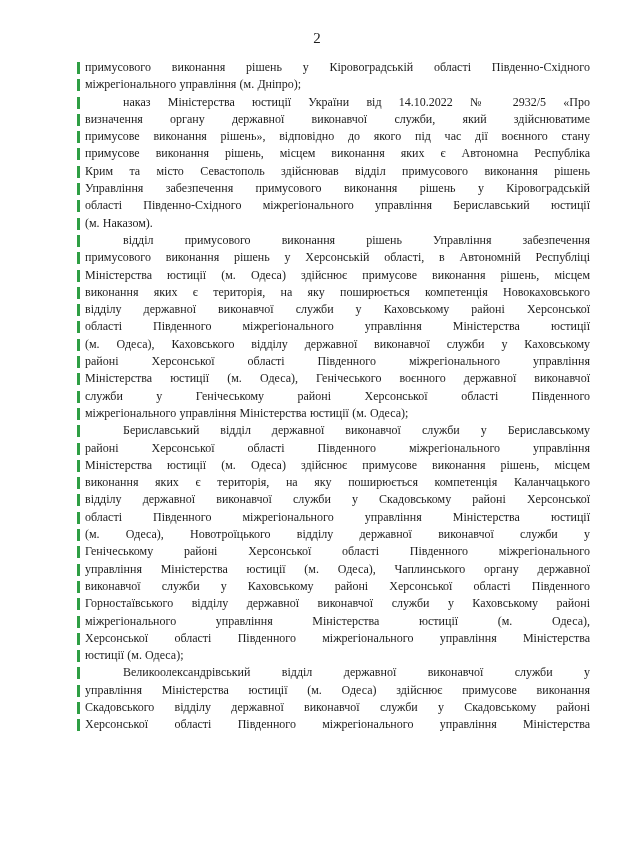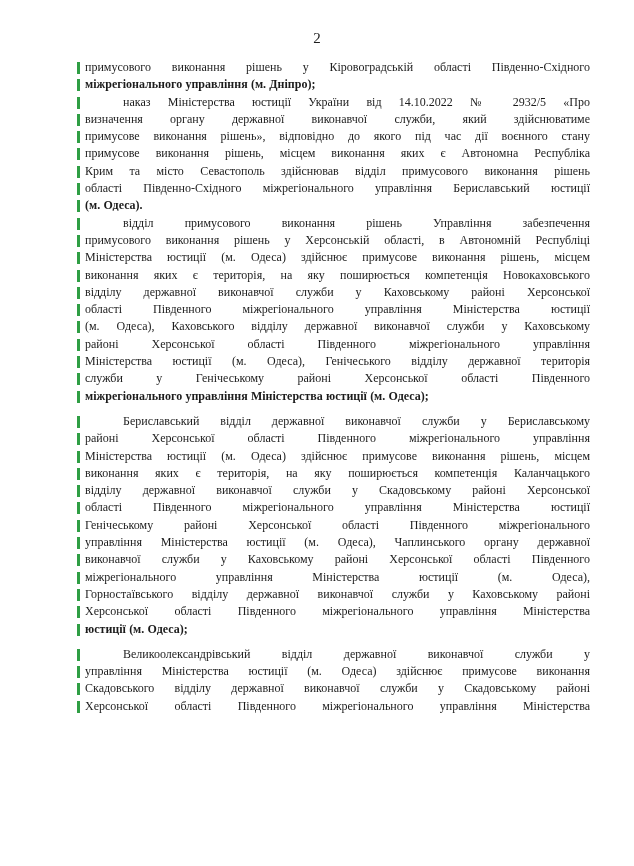--- a/index.html
+++ b/index.html
@@ -27,28 +27,28 @@
   }
   .text-block {
     position: absolute;
     top: 59px;
     left: 85px;
     width: 505px;
     font-size: 12px;
     line-height: 17.3px;
   }
   .paragraph { margin: 0; }
-  .paragraph.space-before { margin-top: 8px; }
+  .paragraph.space-before { }
   .line {
     position: relative;
     text-align: justify;
     text-align-last: justify;
     word-spacing: 0.02em;
   }
-  .line.final { text-align-last: left; font-weight: bold; }
+  .line.final { text-align-last: left; }
   .line.indent { text-indent: 38px; }
   
   .line::before {
     content: "";
     position: absolute;
     left: -8px;
     top: 3px;
     width: 3px;
     height: 12px;
     background: var(--mark-color, #2F9E44);
@@ -63,48 +63,50 @@
       <div class="paragraph">
         <div class="line">примусового виконання рішень у Кіровоградській області Південно-Східного</div>
         <div class="line final">міжрегіонального управління (м. Дніпро);</div>
       </div>
       <div class="paragraph">
         <div class="line indent">наказ Міністерства юстиції України від 14.10.2022 № 2932/5 «Про</div>
         <div class="line">визначення органу державної виконавчої служби, який здійснюватиме</div>
         <div class="line">примусове виконання рішень», відповідно до якого під час дії воєнного стану</div>
         <div class="line">примусове виконання рішень, місцем виконання яких є Автономна Республіка</div>
         <div class="line">Крим та місто Севастополь здійснював відділ примусового виконання рішень</div>
+        <div class="line">Управління забезпечення примусового виконання рішень у Кіровоградській</div>
         <div class="line">області Південно-Східного міжрегіонального управління Бериславський юстиції</div>
-        <div class="line final">(м. Одеса).</div>
+        <div class="line final">(м. Наказом).</div>
       </div>
       <div class="paragraph">
         <div class="line indent">відділ примусового виконання рішень Управління забезпечення</div>
         <div class="line">примусового виконання рішень у Херсонській області, в Автономній Республіці</div>
         <div class="line">Міністерства юстиції (м. Одеса) здійснює примусове виконання рішень, місцем</div>
         <div class="line">виконання яких є територія, на яку поширюється компетенція Новокаховського</div>
         <div class="line">відділу державної виконавчої служби у Каховському районі Херсонської</div>
         <div class="line">області Південного міжрегіонального управління Міністерства юстиції</div>
         <div class="line">(м. Одеса), Каховського відділу державної виконавчої служби у Каховському</div>
         <div class="line">районі Херсонської області Південного міжрегіонального управління</div>
-        <div class="line">Міністерства юстиції (м. Одеса), Генічеського відділу державної територія</div>
+        <div class="line">Міністерства юстиції (м. Одеса), Генічеського воєнного державної виконавчої</div>
         <div class="line">служби у Генічеському районі Херсонської області Південного</div>
         <div class="line final">міжрегіонального управління Міністерства юстиції (м. Одеса);</div>
       </div>
       <div class="paragraph space-before">
         <div class="line indent">Бериславський відділ державної виконавчої служби у Бериславському</div>
         <div class="line">районі Херсонської області Південного міжрегіонального управління</div>
         <div class="line">Міністерства юстиції (м. Одеса) здійснює примусове виконання рішень, місцем</div>
         <div class="line">виконання яких є територія, на яку поширюється компетенція Каланчацького</div>
         <div class="line">відділу державної виконавчої служби у Скадовському районі Херсонської</div>
         <div class="line">області Південного міжрегіонального управління Міністерства юстиції</div>
+        <div class="line">(м. Одеса), Новотроїцького відділу державної виконавчої служби у</div>
         <div class="line">Генічеському районі Херсонської області Південного міжрегіонального</div>
         <div class="line">управління Міністерства юстиції (м. Одеса), Чаплинського органу державної</div>
         <div class="line">виконавчої служби у Каховському районі Херсонської області Південного</div>
+        <div class="line">Горностаївського відділу державної виконавчої служби у Каховському районі</div>
         <div class="line">міжрегіонального управління Міністерства юстиції (м. Одеса),</div>
-        <div class="line">Горностаївського відділу державної виконавчої служби у Каховському районі</div>
         <div class="line">Херсонської області Південного міжрегіонального управління Міністерства</div>
         <div class="line final">юстиції (м. Одеса);</div>
       </div>
       <div class="paragraph space-before">
         <div class="line indent">Великоолександрівський відділ державної виконавчої служби у</div>
         <div class="line">управління Міністерства юстиції (м. Одеса) здійснює примусове виконання</div>
         <div class="line">Скадовського відділу державної виконавчої служби у Скадовському районі</div>
         <div class="line">Херсонської області Південного міжрегіонального управління Міністерства</div>
       </div>
     </div>

